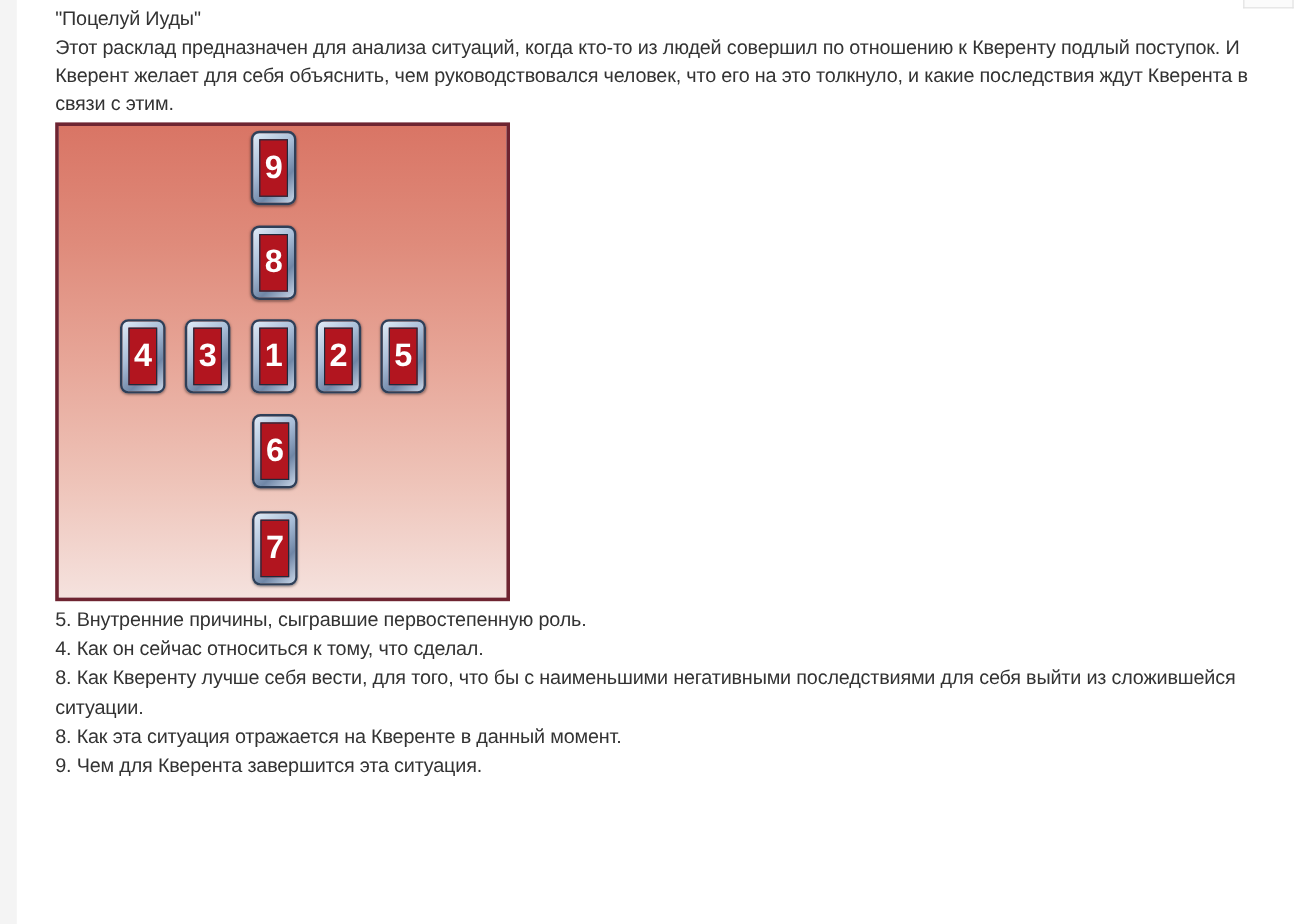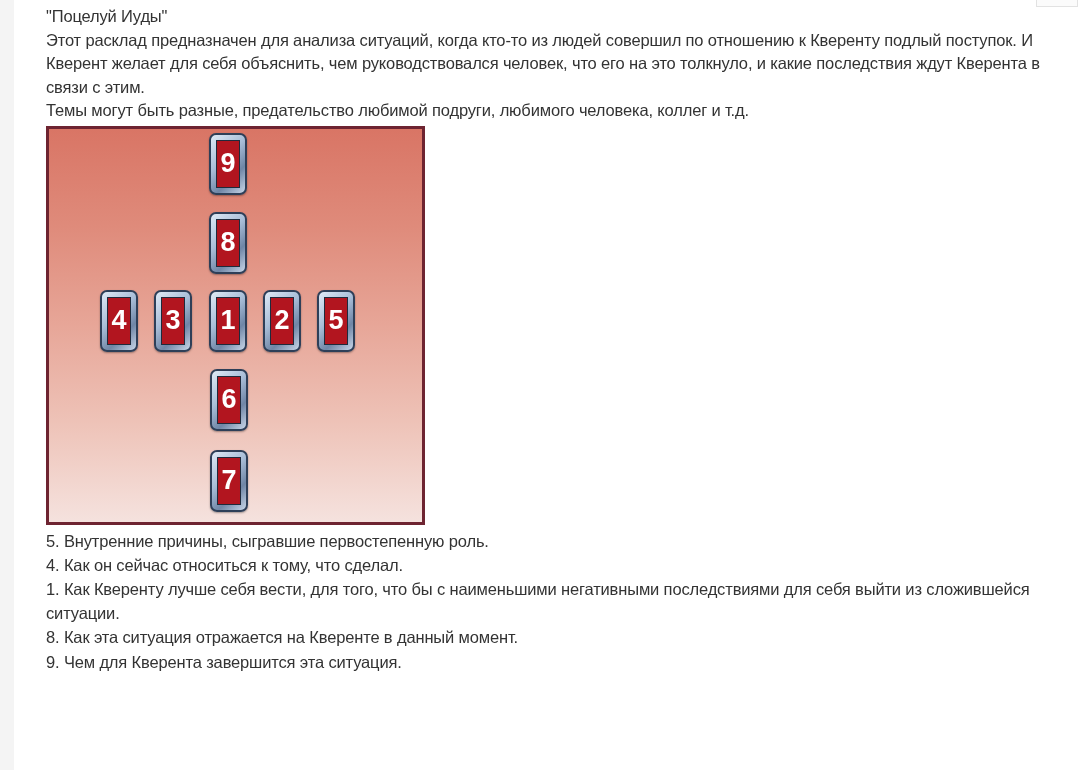--- a/index.html
+++ b/index.html
@@ -85,21 +85,20 @@
   </style>
 </head>
 <body>
 
 <div class="left-strip"></div>
 <div class="corner-box"></div>
 
 <div class="post">
   <p>"Поцелуй Иуды"</p>
   <p>Этот расклад предназначен для анализа ситуаций, когда кто-то из людей совершил по отношению к Кверенту подлый поступок. И Кверент желает для себя объяснить, чем руководствовался человек, что его на это толкнуло, и какие последствия ждут Кверента в связи с этим.</p>
-  <p>Темы могут быть разные, предательство любимой подруги, любимого человека, коллег и т.д.</p>
 
   <div class="spread-image">
     <div class="card" style="left:160px; top:4px;">
       <div class="card-inner">9</div>
     </div>
     <div class="card" style="left:160px; top:83px;">
       <div class="card-inner">8</div>
     </div>
     <div class="card" style="left:51px; top:161px;">
       <div class="card-inner">4</div>
@@ -120,17 +119,17 @@
       <div class="card-inner">6</div>
     </div>
     <div class="card" style="left:161px; top:321px;">
       <div class="card-inner">7</div>
     </div>
   </div>
 
   <ol class="positions">
     <li>5. Внутренние причины, сыгравшие первостепенную роль.</li>
     <li>4. Как он сейчас относиться к тому, что сделал.</li>
-    <li>1. Как Кверенту лучше себя вести, для того, что бы с наименьшими негативными последствиями для себя выйти из сложившейся ситуации.</li>
+    <li>8. Как Кверенту лучше себя вести, для того, что бы с наименьшими негативными последствиями для себя выйти из сложившейся ситуации.</li>
     <li>8. Как эта ситуация отражается на Кверенте в данный момент.</li>
     <li>9. Чем для Кверента завершится эта ситуация.</li>
   </ol>
 </div>
 
 </body></html>

